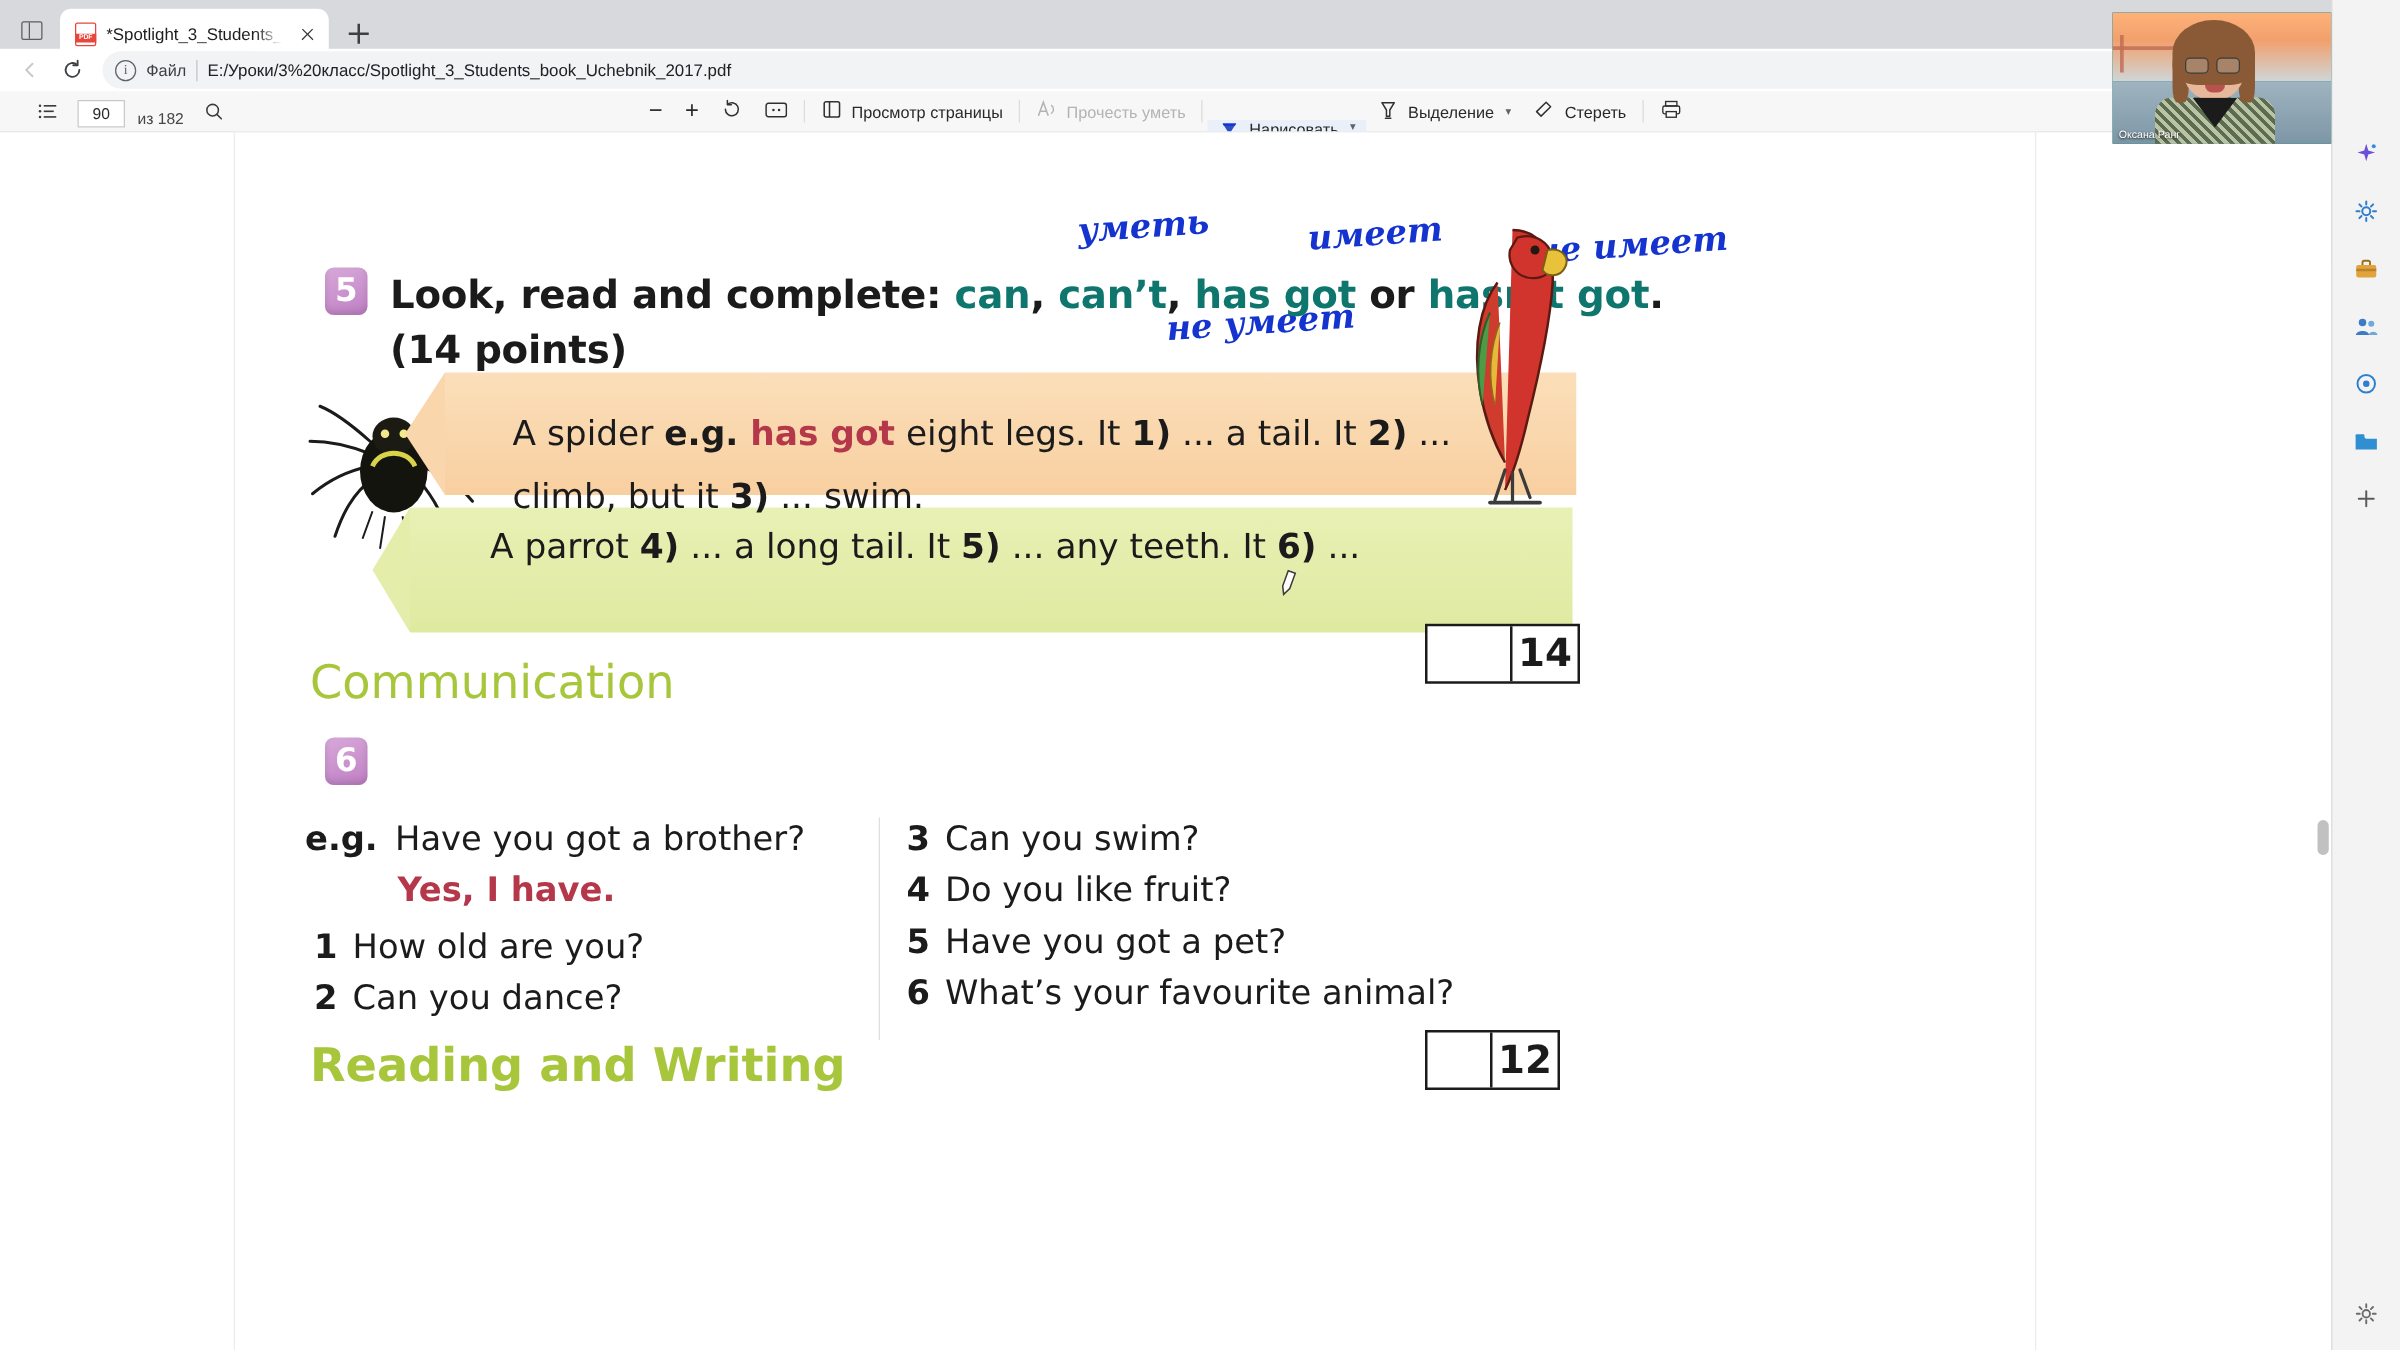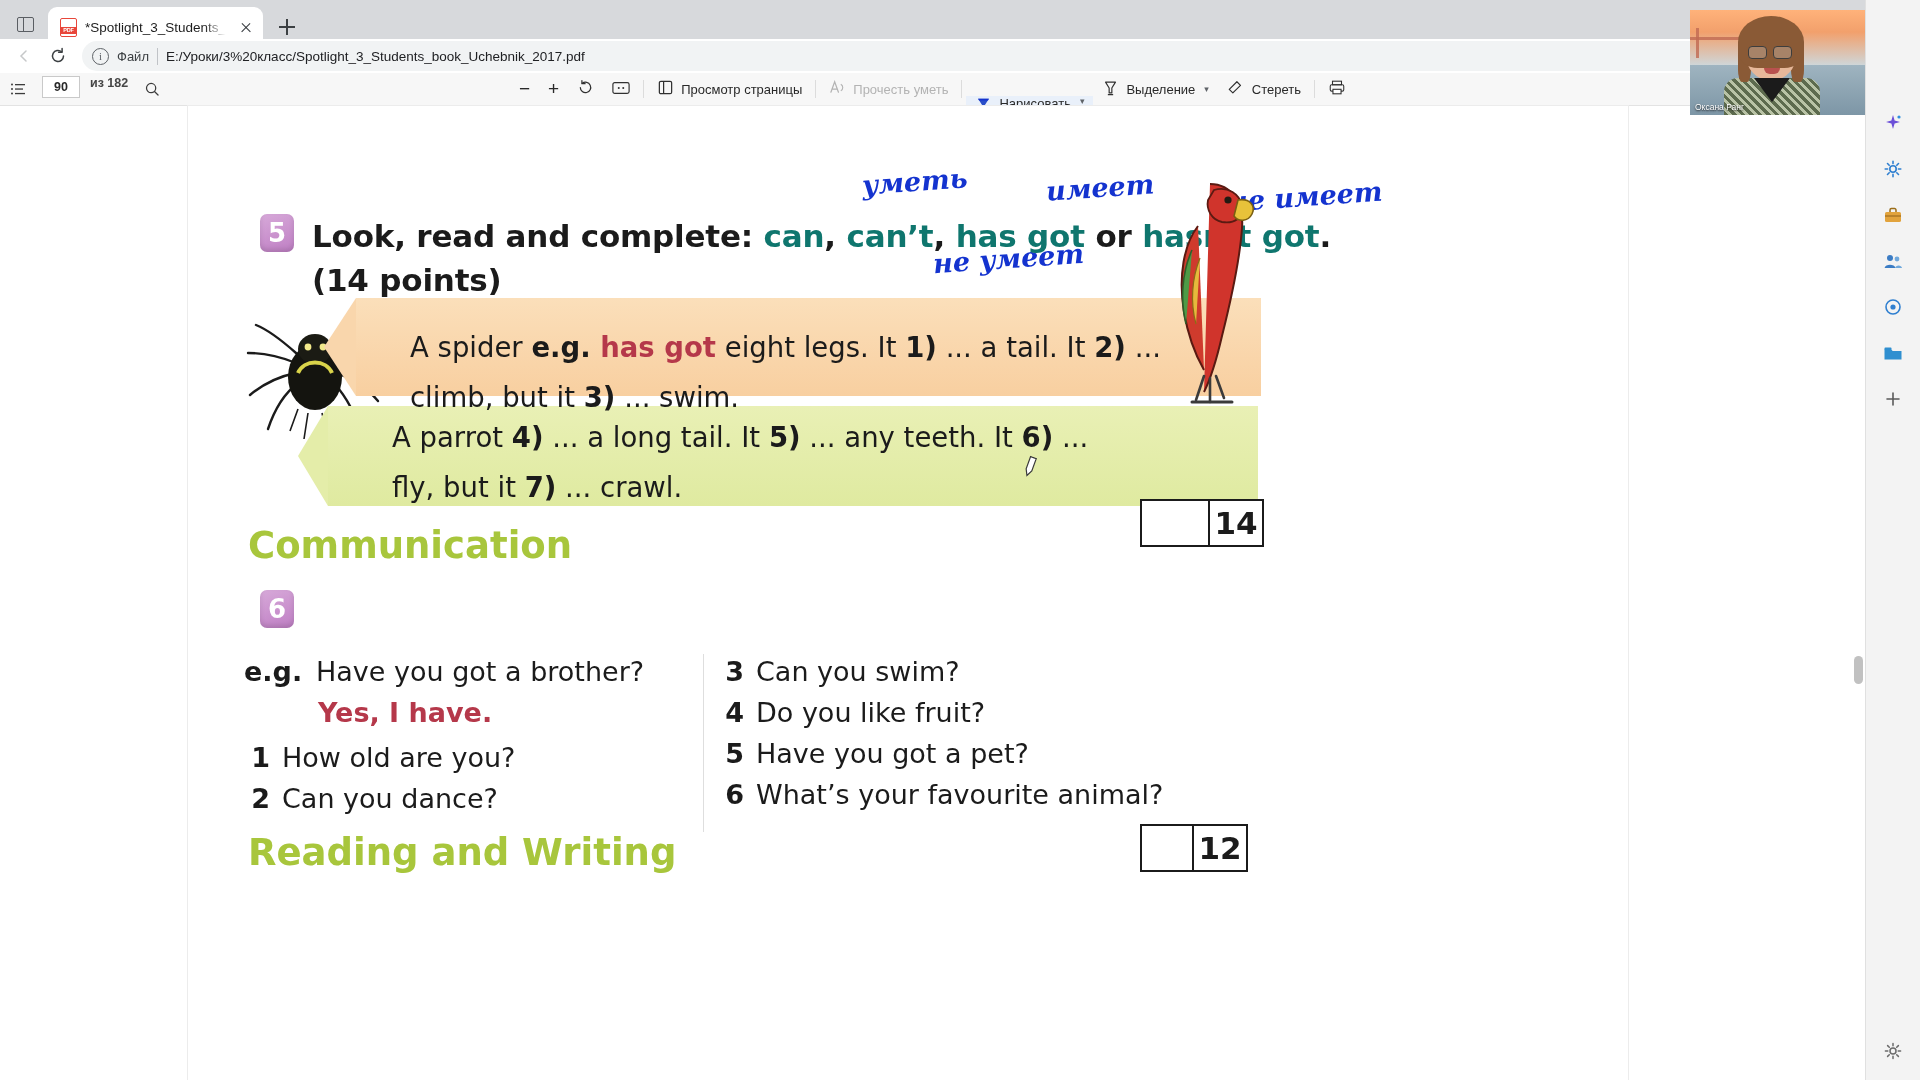--- a/index.html
+++ b/index.html
@@ -108,21 +108,21 @@
     background: radial-gradient(circle at 35% 30%, #f06292, #d32f2f 70%);
     border: 1.5px solid #c62828;
   }
 
   
   .pdfbar {
     position: absolute; left: 0; top: 73px; width: 1865px; height: 33px;
     background: #f7f7f7; border-bottom: 1px solid #e3e3e3;
     display: flex; align-items: center; font-size: 13px; color: #292929;
   }
-  .pdfbar .left { display: flex; align-items: flex-start; gap: 10px; padding-left: 4px; font-weight: bold; }
+  .pdfbar .left { display: flex; align-items: flex-end; gap: 10px; padding-left: 24px; }
   .pdfbar .center {
     position: absolute; left: 0; right: 0; margin: 0 auto;
     display: flex; align-items: center; justify-content: center; gap: 0px;
   }
   .pb-icon {
     width: 28px; height: 26px; display: flex; align-items: center; justify-content: center;
     color: #303030;
   }
   .pagebox {
     width: 38px; height: 22px; border: 1px solid #c9c9c9; background: #fff;
@@ -227,21 +227,21 @@
   .scorebox .blank { width: 52px; height: 44px; border-right: 2.4px solid #1b1b1b; }
   .scorebox .val {
     width: 52px; height: 44px; display: flex; align-items: center; justify-content: center;
     font-size: 31px; font-weight: 700; color: #1b1b1b; font-family: "DejaVu Sans", sans-serif;
   }
   .sb1 { left: 952px; top: 393px; padding-left: 16px; }
   .sb2 { left: 952px; top: 718px; }
 
   .section-head {
     position: absolute; left: 60px; top: 418px;
-    font-size: 37px; font-weight: 700; color: #a8c63c;
+    font-size: 37px; font-weight: 400; color: #a8c63c;
     font-family: "DejaVu Sans", sans-serif;
   }
   .section-head2 {
     position: absolute; left: 60px; top: 725px;
     font-size: 37px; font-weight: 700; color: #a8c63c;
     font-family: "DejaVu Sans", sans-serif;
   }
   .ex6-head {
     position: absolute; left: 72px; top: 484px; display: flex; gap: 16px; align-items: center;
   }
@@ -553,21 +553,20 @@
 
           <div class="panel-spider"></div>
           <div class="spider-text panel-text">
             <div><span>A spider </span><b>e.g.</b><span class="redb"> has got</span><span> eight legs. It </span><b>1)</b><span> ... a tail. It </span><b>2)</b><span> ...</span></div>
             <div><span>climb, but it </span><b>3)</b><span> ... swim.</span></div>
           </div>
 
           <div class="panel-parrot"></div>
           <div class="parrot-text panel-text">
             <div><span>A parrot </span><b>4)</b><span> ... a long tail. It </span><b>5)</b><span> ... any teeth. It </span><b>6)</b><span> ...</span></div>
-            <div><span>fly, but it </span><b>7)</b><span> ... crawl.</span></div>
           </div>
 
           <div class="parrot-img">
             <svg width="120" height="250" viewBox="0 0 120 250">
               <path d="M62 18 C84 18 96 38 94 62 C92 92 84 130 74 170 C68 196 62 214 56 226" fill="#d0342c" stroke="#5a1a12" stroke-width="2"></path>
               <path d="M50 60 C36 78 30 110 36 146 C40 170 48 190 56 204" fill="#cf3b2d" stroke="#5a1a12" stroke-width="2"></path>
               <path d="M44 84 C34 106 32 134 38 158" fill="#4e9b46" stroke="#2f5d2a" stroke-width="1.6"></path>
               <path d="M52 92 C44 112 42 136 48 158" fill="#e6b93c" stroke="#8a6d16" stroke-width="1.2"></path>
               <path d="M66 24 C80 20 92 28 94 40 C96 52 86 58 74 56 C64 54 58 44 60 34 Z" fill="#d0342c" stroke="#5a1a12" stroke-width="1.8"></path>
               <path d="M90 34 C102 32 108 40 104 48 C100 56 90 56 86 50 Z" fill="#e8c23a" stroke="#7a5f12" stroke-width="1.6"></path>

